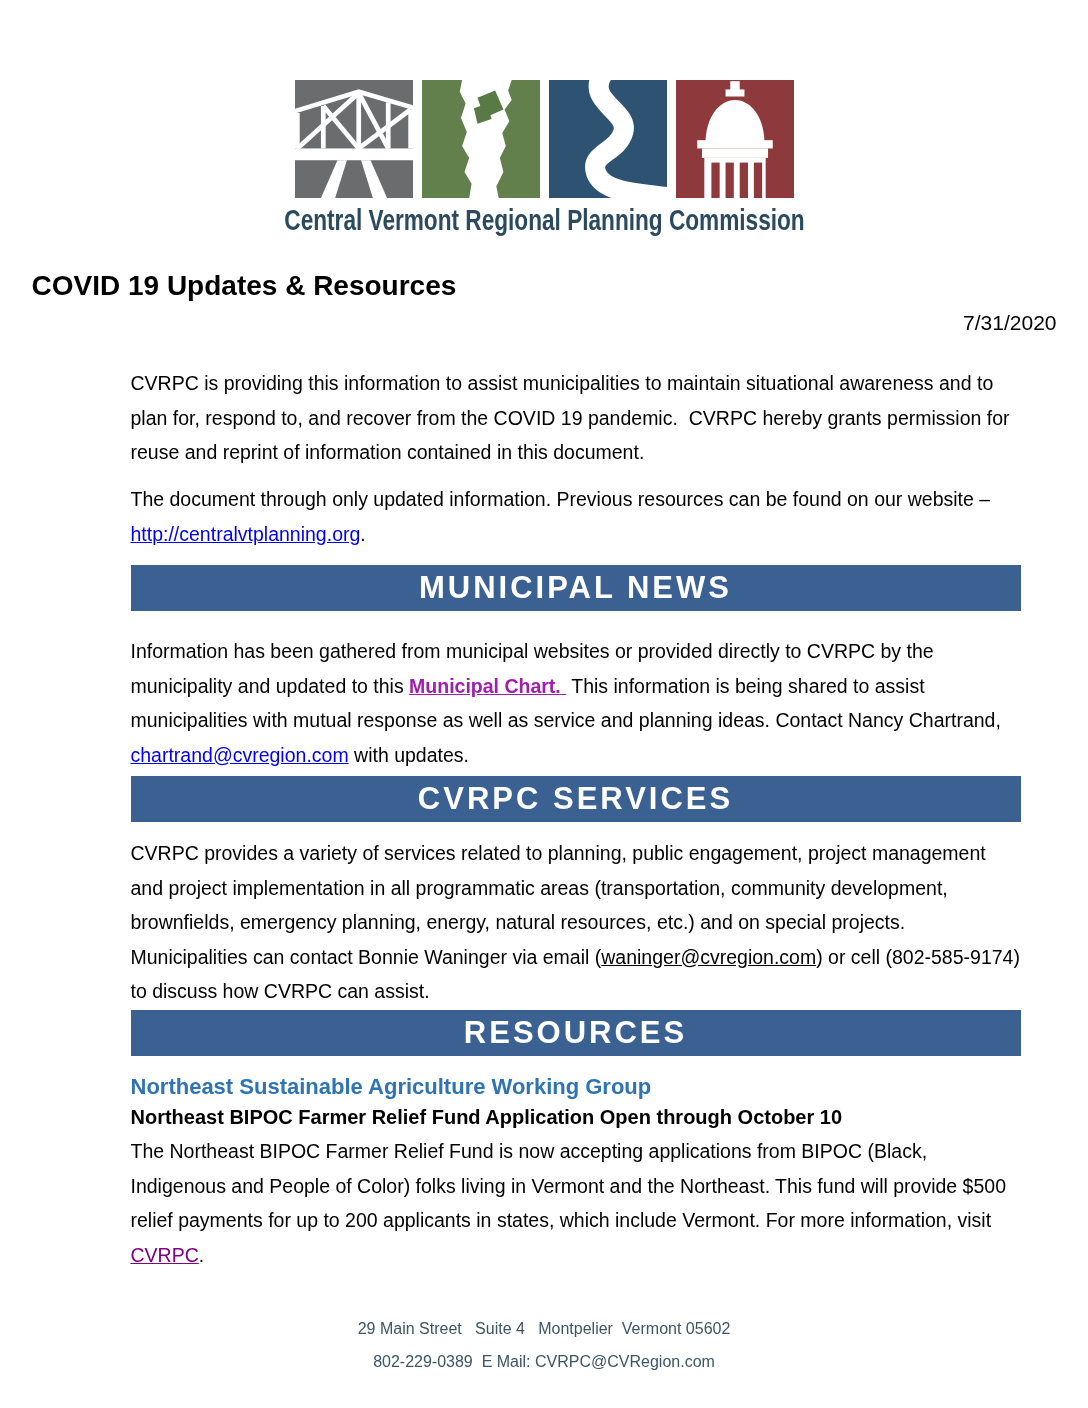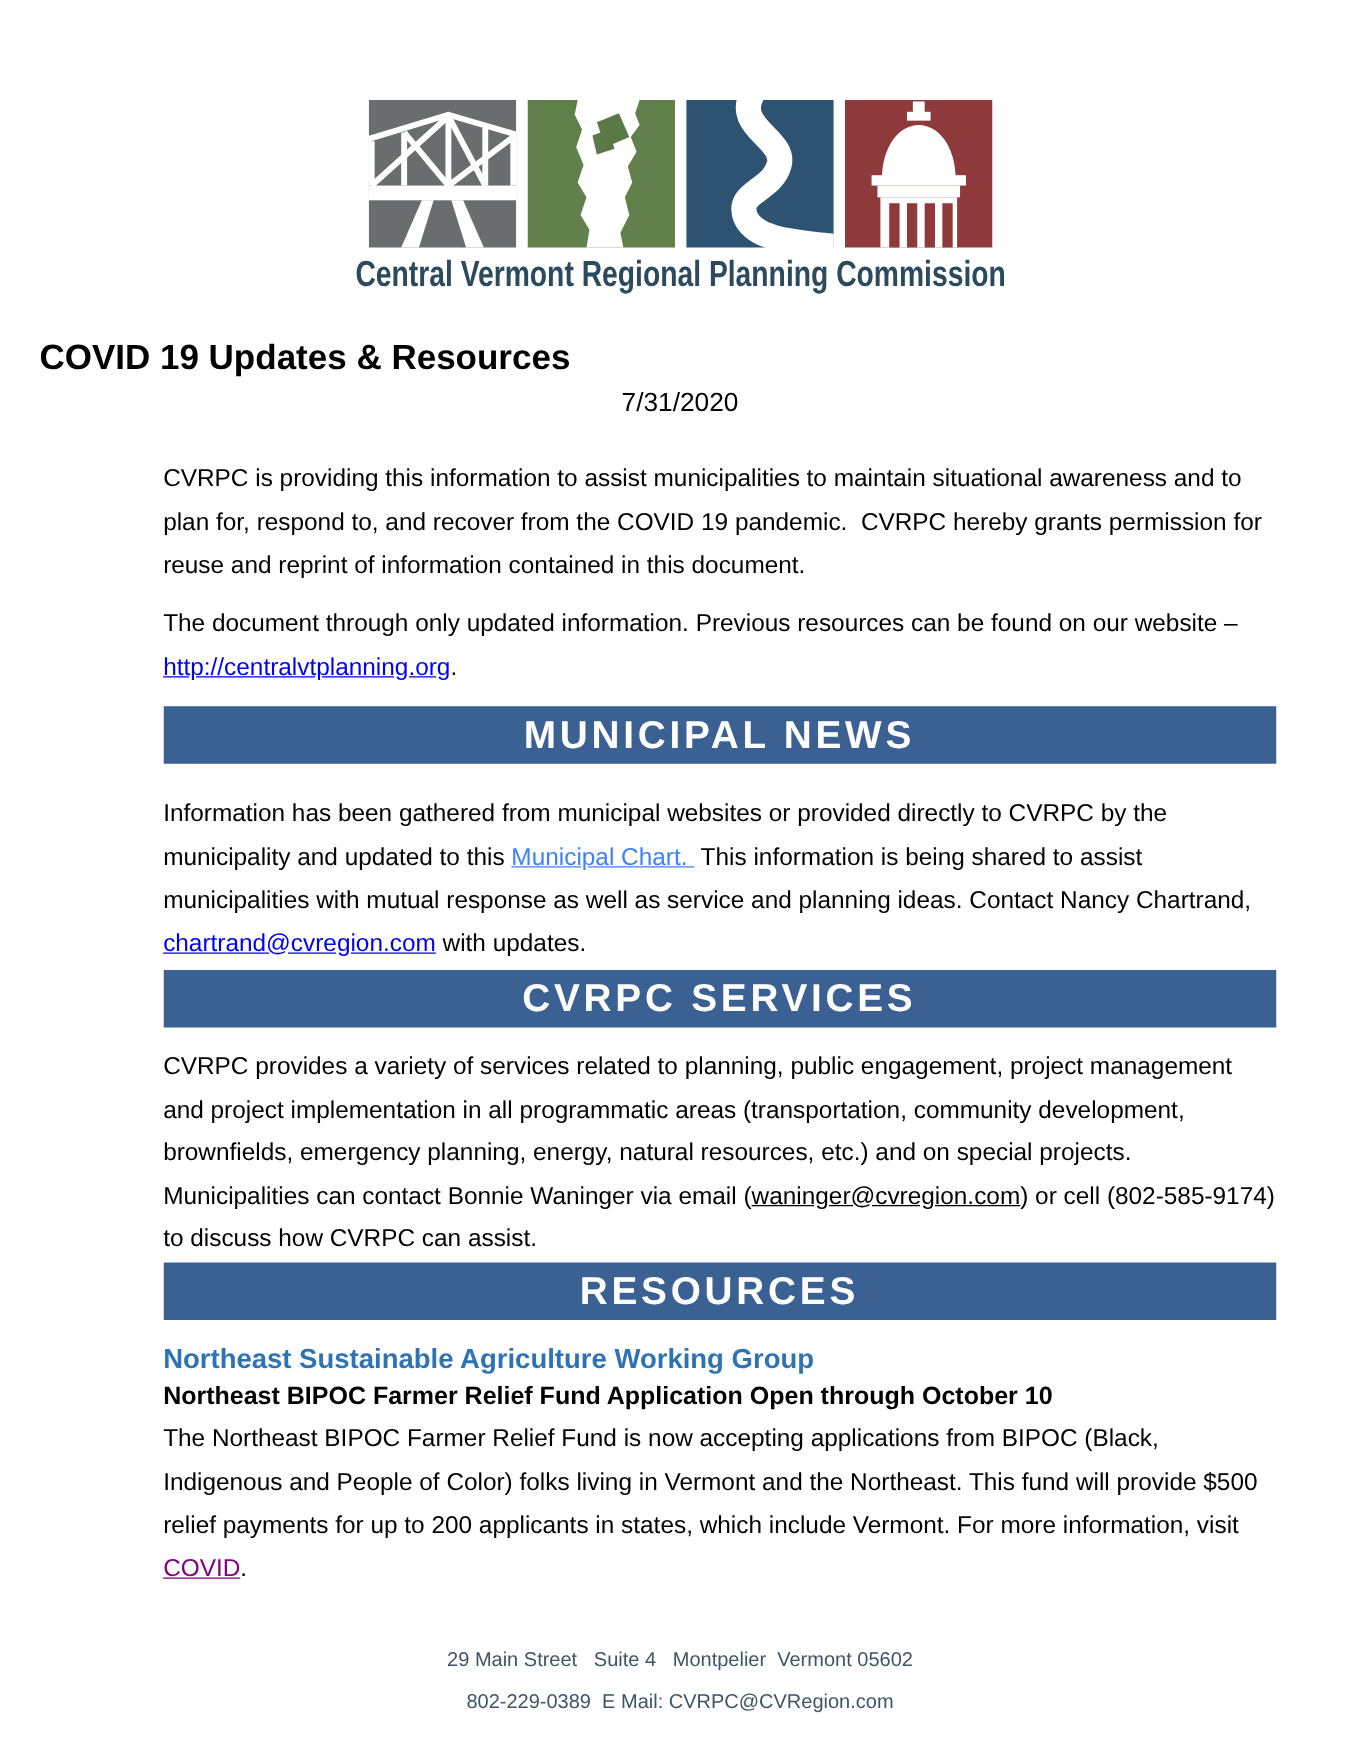--- a/index.html
+++ b/index.html
@@ -16,26 +16,26 @@
   .panel { width:118px; height:122px; display:block; }
   .wordmark {
     position:absolute; top:204px; left:0; width:100%;
     text-align:center; font-size:29px; font-weight:bold; color:#2b4a5e;
     transform:scaleX(0.78); letter-spacing:0px; white-space:nowrap;
   }
 
   .doc-title { position:absolute; top:270px; left:0; width:100%;
     text-align:left; font-size:28px; font-weight:bold; }
   .doc-date  { position:absolute; top:311px; left:0; width:100%;
-    text-align:center; font-size:21px; }
+    text-align:right; font-size:21px; }
 
   .para { font-size:19.5px; line-height:34.5px; }
   .para a, .plainlink { cursor:pointer; }
   a.blue-link { color:#0000ee; text-decoration:underline; }
-  a.blue-link-bold { color:#3b82f6; text-decoration:underline; font-weight:normal;text-align:right; }
+  a.blue-link-bold { color:#a21caf; text-decoration:underline; font-weight:bold;text-align:right; }
   a.black-link { color:#000000; text-decoration:underline; }
   a.purple-link { color:#800080; text-decoration:underline; }
 
   .p1 { top:366px; }
   .p2 { top:482px; }
 
   .banner {
     position:absolute; left:99px; width:890px; height:46px;
     background:#3a6191; color:#ffffff;
     display:flex; align-items:center; justify-content:center;
@@ -133,21 +133,21 @@
   <div class="abs para sv-para">
     <span>CVRPC provides a variety of services related to planning, public engagement, project management and project implementation in all programmatic areas (transportation, community development, brownfields, emergency planning, energy, natural resources, etc.) and on special projects.&nbsp; Municipalities can contact Bonnie Waninger via email (</span><a class="black-link">waninger@cvregion.com</a><span>) or cell (802-585-9174) to discuss how CVRPC can assist.</span>
   </div>
 
   <div class="banner banner3">
     <span>RESOURCES</span>
   </div>
   <div class="abs group-heading">Northeast Sustainable Agriculture Working Group</div>
   <div class="abs sub-heading">Northeast BIPOC Farmer Relief Fund Application Open through October 10</div>
   <div class="abs para res-para">
-    <span>The Northeast BIPOC Farmer Relief Fund is now accepting applications from BIPOC (Black, Indigenous and People of Color) folks living in Vermont and the Northeast. This fund will provide $500 relief payments for up to 200 applicants in states, which include Vermont. For more information, visit </span><a class="purple-link">COVID</a><span>.</span>
+    <span>The Northeast BIPOC Farmer Relief Fund is now accepting applications from BIPOC (Black, Indigenous and People of Color) folks living in Vermont and the Northeast. This fund will provide $500 relief payments for up to 200 applicants in states, which include Vermont. For more information, visit </span><a class="purple-link">CVRPC</a><span>.</span>
   </div>
 
   <div class="footer">
     <div>29 Main Street&nbsp;&nbsp; Suite 4&nbsp;&nbsp; Montpelier&nbsp; Vermont 05602</div>
     <div>802-229-0389&nbsp; E Mail: CVRPC@CVRegion.com</div>
   </div>
 
 </div>
 
 </body></html>

